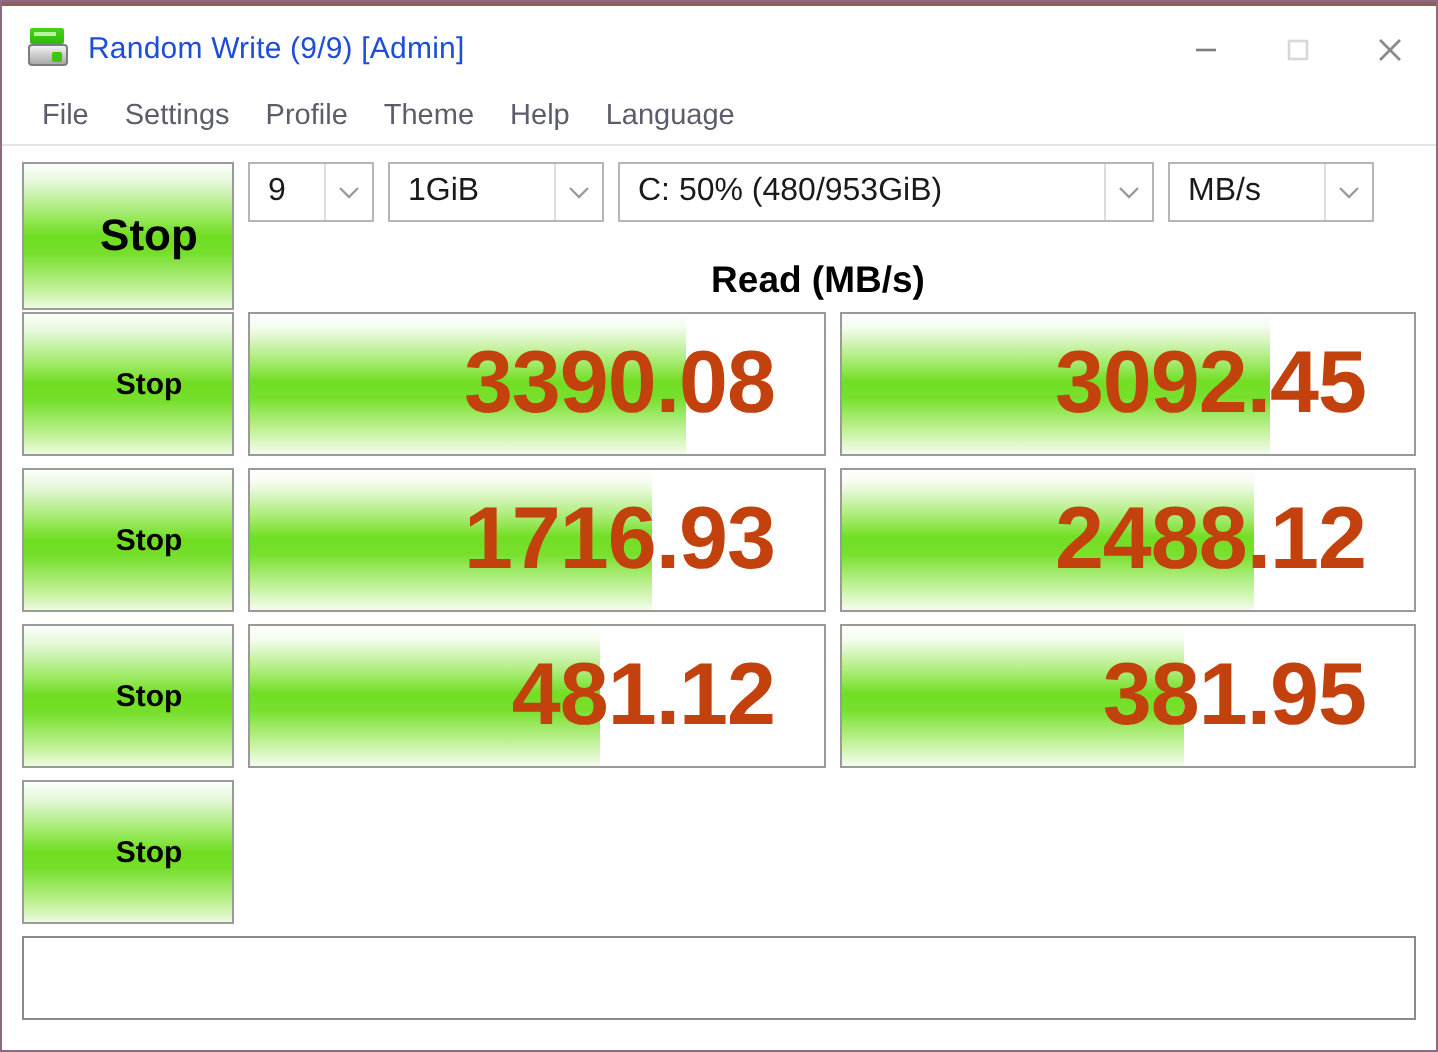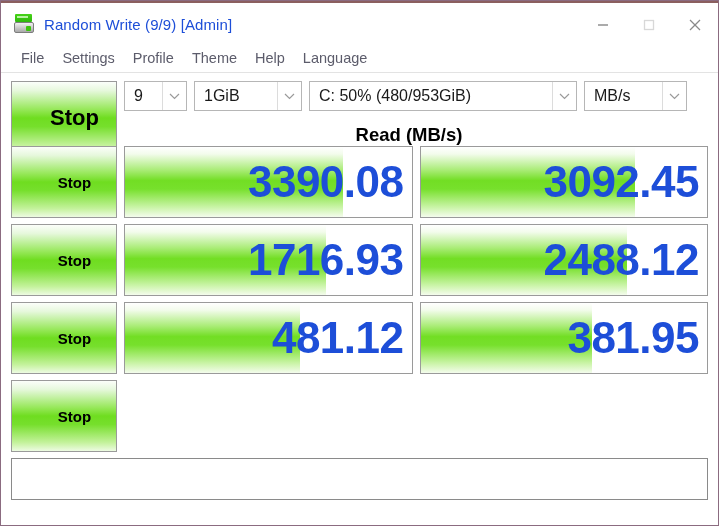--- a/index.html
+++ b/index.html
@@ -179,23 +179,23 @@
     box-sizing: border-box;
   }
   #combo-count   { width: 63px; }
   #combo-size    { width: 108px; justify-content: flex-end; }
   #combo-drive   { width: 268px; }
   #combo-unit    { width: 103px; }
 
   
   #headers-row {
     display: flex;
-    align-items: flex-end;
+    align-items: flex-start;
     height: 27px;
-    margin-top: 0;
+    margin-top: 10px;
   }
   .header-spacer { width: 106px; flex: none; }
   .col-header {
     flex: 1;
     text-align: center;
     font-size: 18.5px;
     font-weight: bold;
     color: #000000;
   }
   .header-gap { width: 7px; flex: none; }
@@ -230,26 +230,26 @@
         #ffffff 0%,
         #f3fcec 10%,
         #a9ec76 33%,
         #72de24 48%,
         #77e02c 60%,
         #caf4a7 86%,
         #f4fced 100%);
   }
   .value-text {
     position: absolute;
-    right: 8px;
+    right: 24px;
     top: 50%;
     transform: translateY(-50%);
     font-size: 44px;
     font-weight: bold;
-    color: #1d4ed8;
+    color: #c2410c;
     letter-spacing: -0.5px;
     line-height: 1;
     white-space: nowrap;
   }
 
   
   #status-box {
     height: 42px;
     border: 1px solid #8a8a8a;
     background: #ffffff;

